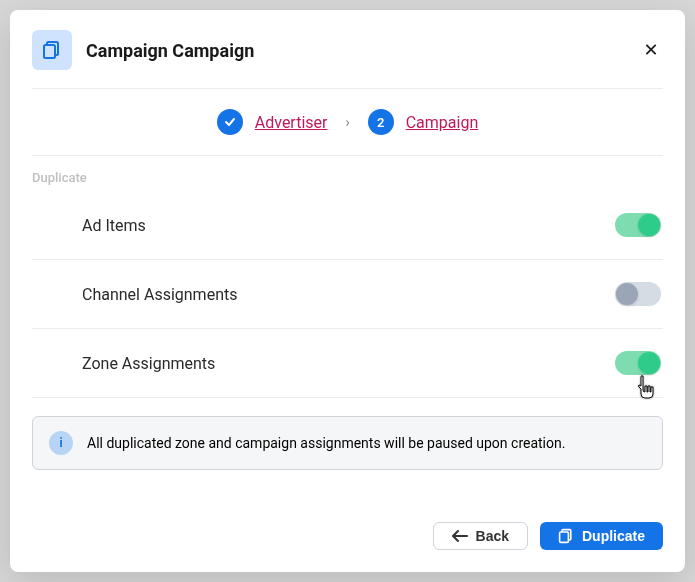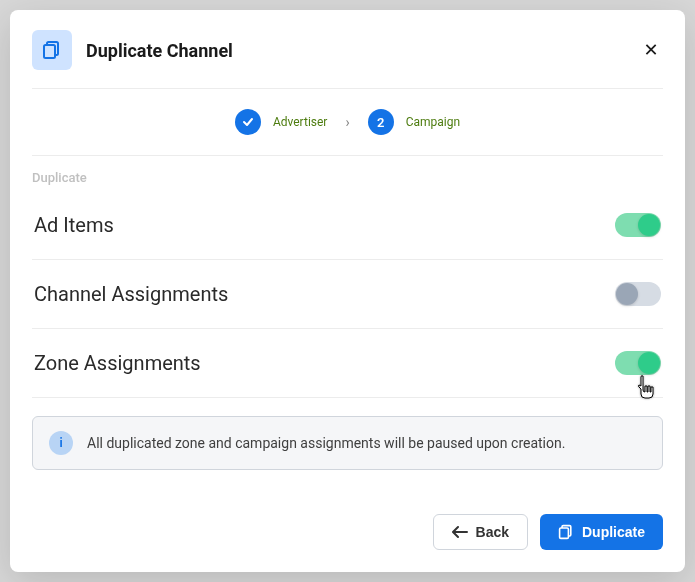--- a/index.html
+++ b/index.html
@@ -94,22 +94,23 @@
       font-weight: 600;
       color: #fff;
     }
     .step-done {
       background: #1473e6;
     }
     .step-active {
       background: #1473e6;
     }
     .step-label {
-      font-size: 12px;
-      color: #4d7c0f;
+      font-size: 16px;
+      color: #be185d;
+      text-decoration: underline;
     }
     .chevron {
       color: #888;
       font-size: 14px;
     }
     .section-label {
       padding: 14px 22px 6px 22px;
       font-size: 13px;
       color: #c0c0c0;
       font-weight: 500;
@@ -119,22 +120,23 @@
       align-items: center;
       justify-content: space-between;
       padding: 22px 22px 22px 22px;
       border-bottom: 1px solid #ececec;
       margin: 0 2px;
     }
     .option-row:first-of-type {
       border-top: none;
     }
     .option-label {
-      font-size: 20px;
+      font-size: 16px;
       color: #2a2a2a;
+      margin-left: 48px;
     }
     .toggle {
       width: 46px;
       height: 24px;
       border-radius: 12px;
       position: relative;
       cursor: pointer;
     }
     .toggle-on {
       background: #7eddb0;
@@ -177,31 +179,31 @@
       color: #1473e6;
       display: flex;
       align-items: center;
       justify-content: center;
       font-size: 12px;
       font-weight: 700;
       flex-shrink: 0;
     }
     .info-text {
       font-size: 14px;
-      color: #404040;
+      color: #000000;
     }
     .modal-footer {
       margin-top: auto;
       display: flex;
       justify-content: flex-end;
       gap: 12px;
       padding: 18px 22px 22px 22px;
     }
     .btn {
-      height: 36px;
+      height: 28px;
       padding: 0 18px;
       border-radius: 6px;
       font-size: 14px;
       font-weight: 600;
       display: flex;
       align-items: center;
       gap: 8px;
       cursor: pointer;
       border: none;
     }
@@ -238,21 +240,21 @@
 
 <div class="modal">
 
   <div class="modal-header">
     <div class="header-icon">
       <svg width="20" height="20" viewBox="0 0 20 20">
         <rect x="5" y="2" width="11" height="13" rx="1.5" fill="none" stroke="#1473e6" stroke-width="2"></rect>
         <rect x="2" y="5" width="11" height="13" rx="1.5" fill="#cfe3ff" stroke="#1473e6" stroke-width="2"></rect>
       </svg>
     </div>
-    <div class="modal-title">Duplicate Channel</div>
+    <div class="modal-title">Campaign Campaign</div>
     <button class="close-btn">
       <span>✕</span>
     </button>
   </div>
 
   <div class="divider"></div>
 
   <div class="stepper">
     <div class="step">
       <div class="step-circle step-done">

